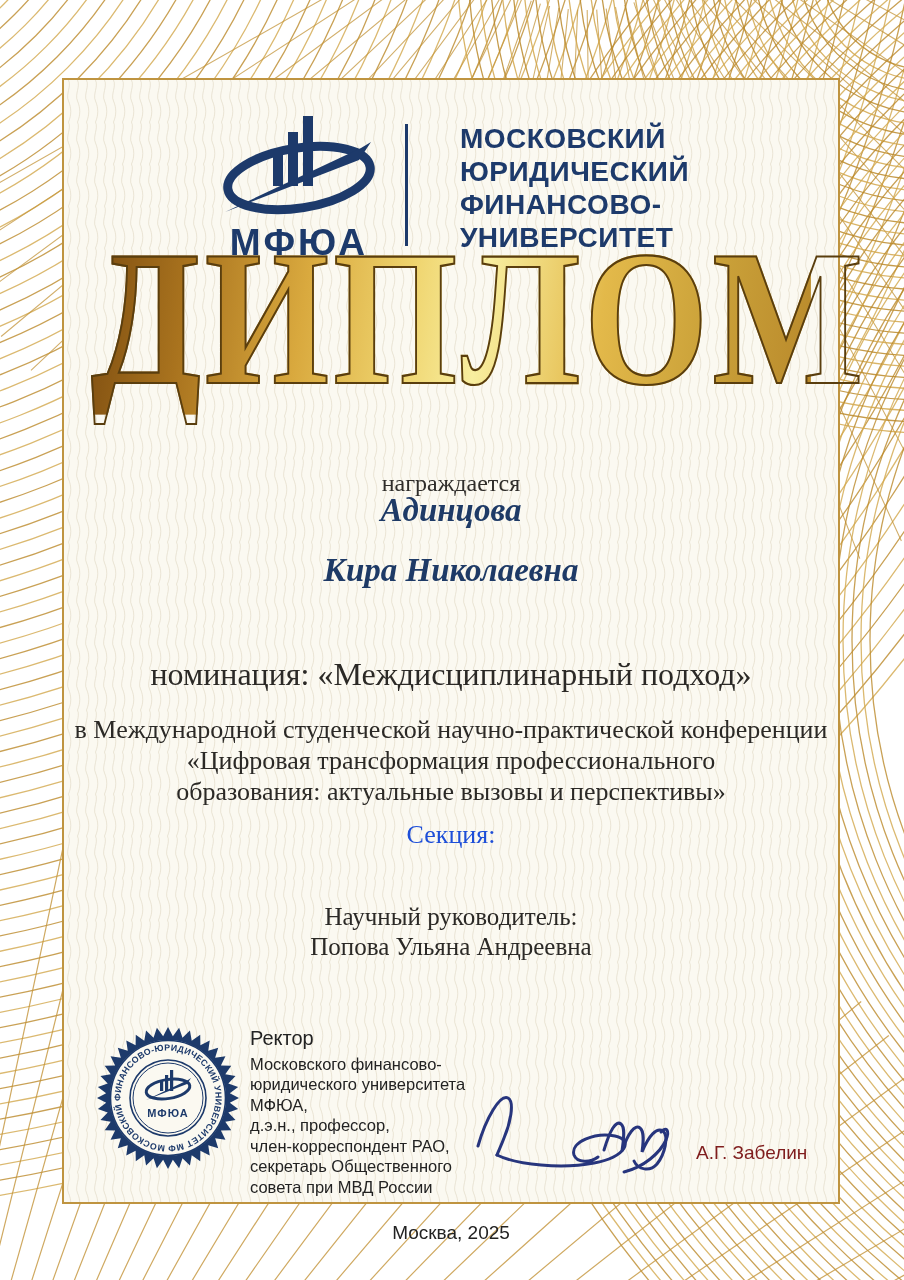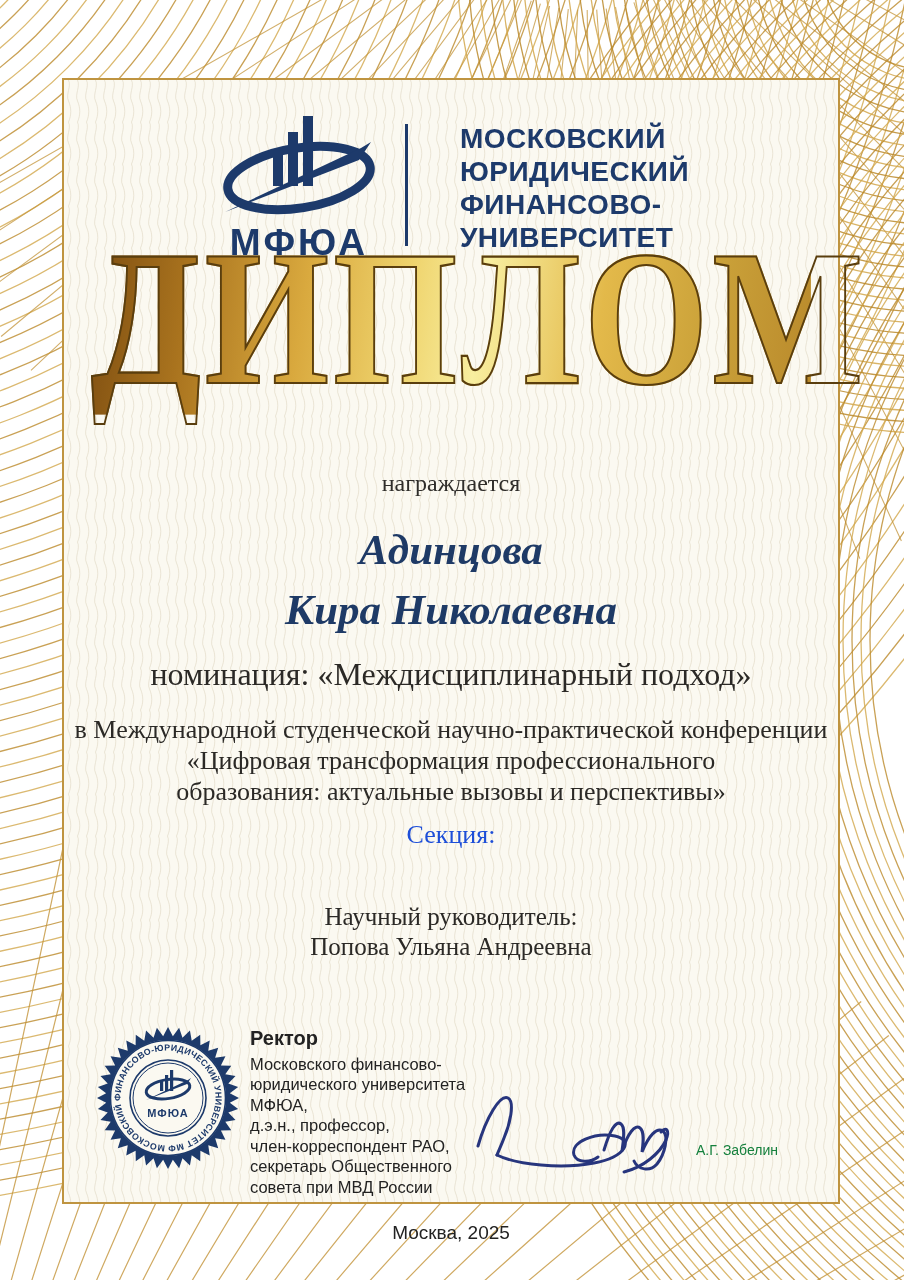--- a/index.html
+++ b/index.html
@@ -36,37 +36,37 @@
     top:142px;
     font-family:"Liberation Serif", serif;font-weight:bold;
     font-size:172px;line-height:1;letter-spacing:4px;white-space:nowrap;
     background:linear-gradient(100deg,#7c4c10 0%,#a9731e 14%,#d9a93e 30%,#efd46e 44%,#f8ee9f 54%,#e3b94a 70%,#caa139 85%,#b9892b 100%);
     -webkit-background-clip:text;background-clip:text;
     color:transparent;-webkit-text-stroke:2px #5a3e0e;
     transform:scale(0.93,1.12);transform-origin:50% 0%;
   }
 
   .award-label{top:390px;font-size:24px;color:#2f2d2a;}
-  .recipient{top:440px;font-size:43px;line-height:60px;font-weight:bold;font-style:italic;color:#1e3a66;}
+  .recipient{top:400px;font-size:33px;line-height:60px;font-weight:bold;font-style:italic;color:#1e3a66;}
   .nomination{top:576px;font-size:32px;color:#2b2926;}
   .event-block{top:634px;font-size:26px;line-height:31px;color:#2b2926;}
   .section-block{top:740px;font-size:26px;line-height:29px;color:#1d4ed8;}
   .supervisor-block{top:822px;font-size:25px;line-height:30px;color:#2b2926;}
 
   
   .seal{position:absolute;left:32px;top:946px;width:144px;height:144px;}
   .rector-block{
     position:absolute;left:186px;top:948px;width:250px;text-align:left;
     font-family:"Liberation Sans", sans-serif;font-size:16.5px;line-height:20.5px;color:#222;
   }
-  .rector-title{font-size:20px;font-weight:bold;margin-bottom:5px;}
+  .rector-title{font-size:20px;font-weight:normal;margin-bottom:5px;}
   .signature{position:absolute;left:398px;top:1000px;}
   .signer-name{
     position:absolute;left:632px;top:1062px;width:170px;text-align:left;
-    font-family:"Liberation Sans", sans-serif;font-size:14px;color:#15803d;
+    font-family:"Liberation Sans", sans-serif;font-size:19px;color:#7f1d1d;
   }
   .footer-place{top:1142px;font-family:"Liberation Sans", sans-serif;font-size:19px;color:#222;}
 </style>
 </head>
 <body>
 
 <svg id="deco" width="904" height="1280" viewBox="0 0 904 1280">
     <path d="M -540 -240 a 300 300 0 1 0 600 0 a 300 300 0 1 0 -600 0" fill="none" stroke="#bb8a2b" stroke-width="1.3" opacity="0.8"></path>
     <path d="M -555 -240 a 315 315 0 1 0 630 0 a 315 315 0 1 0 -630 0" fill="none" stroke="#d2a74c" stroke-width="1.3" opacity="0.8"></path>
     <path d="M -570 -240 a 330 330 0 1 0 660 0 a 330 330 0 1 0 -660 0" fill="none" stroke="#bb8a2b" stroke-width="1.3" opacity="0.8"></path>

